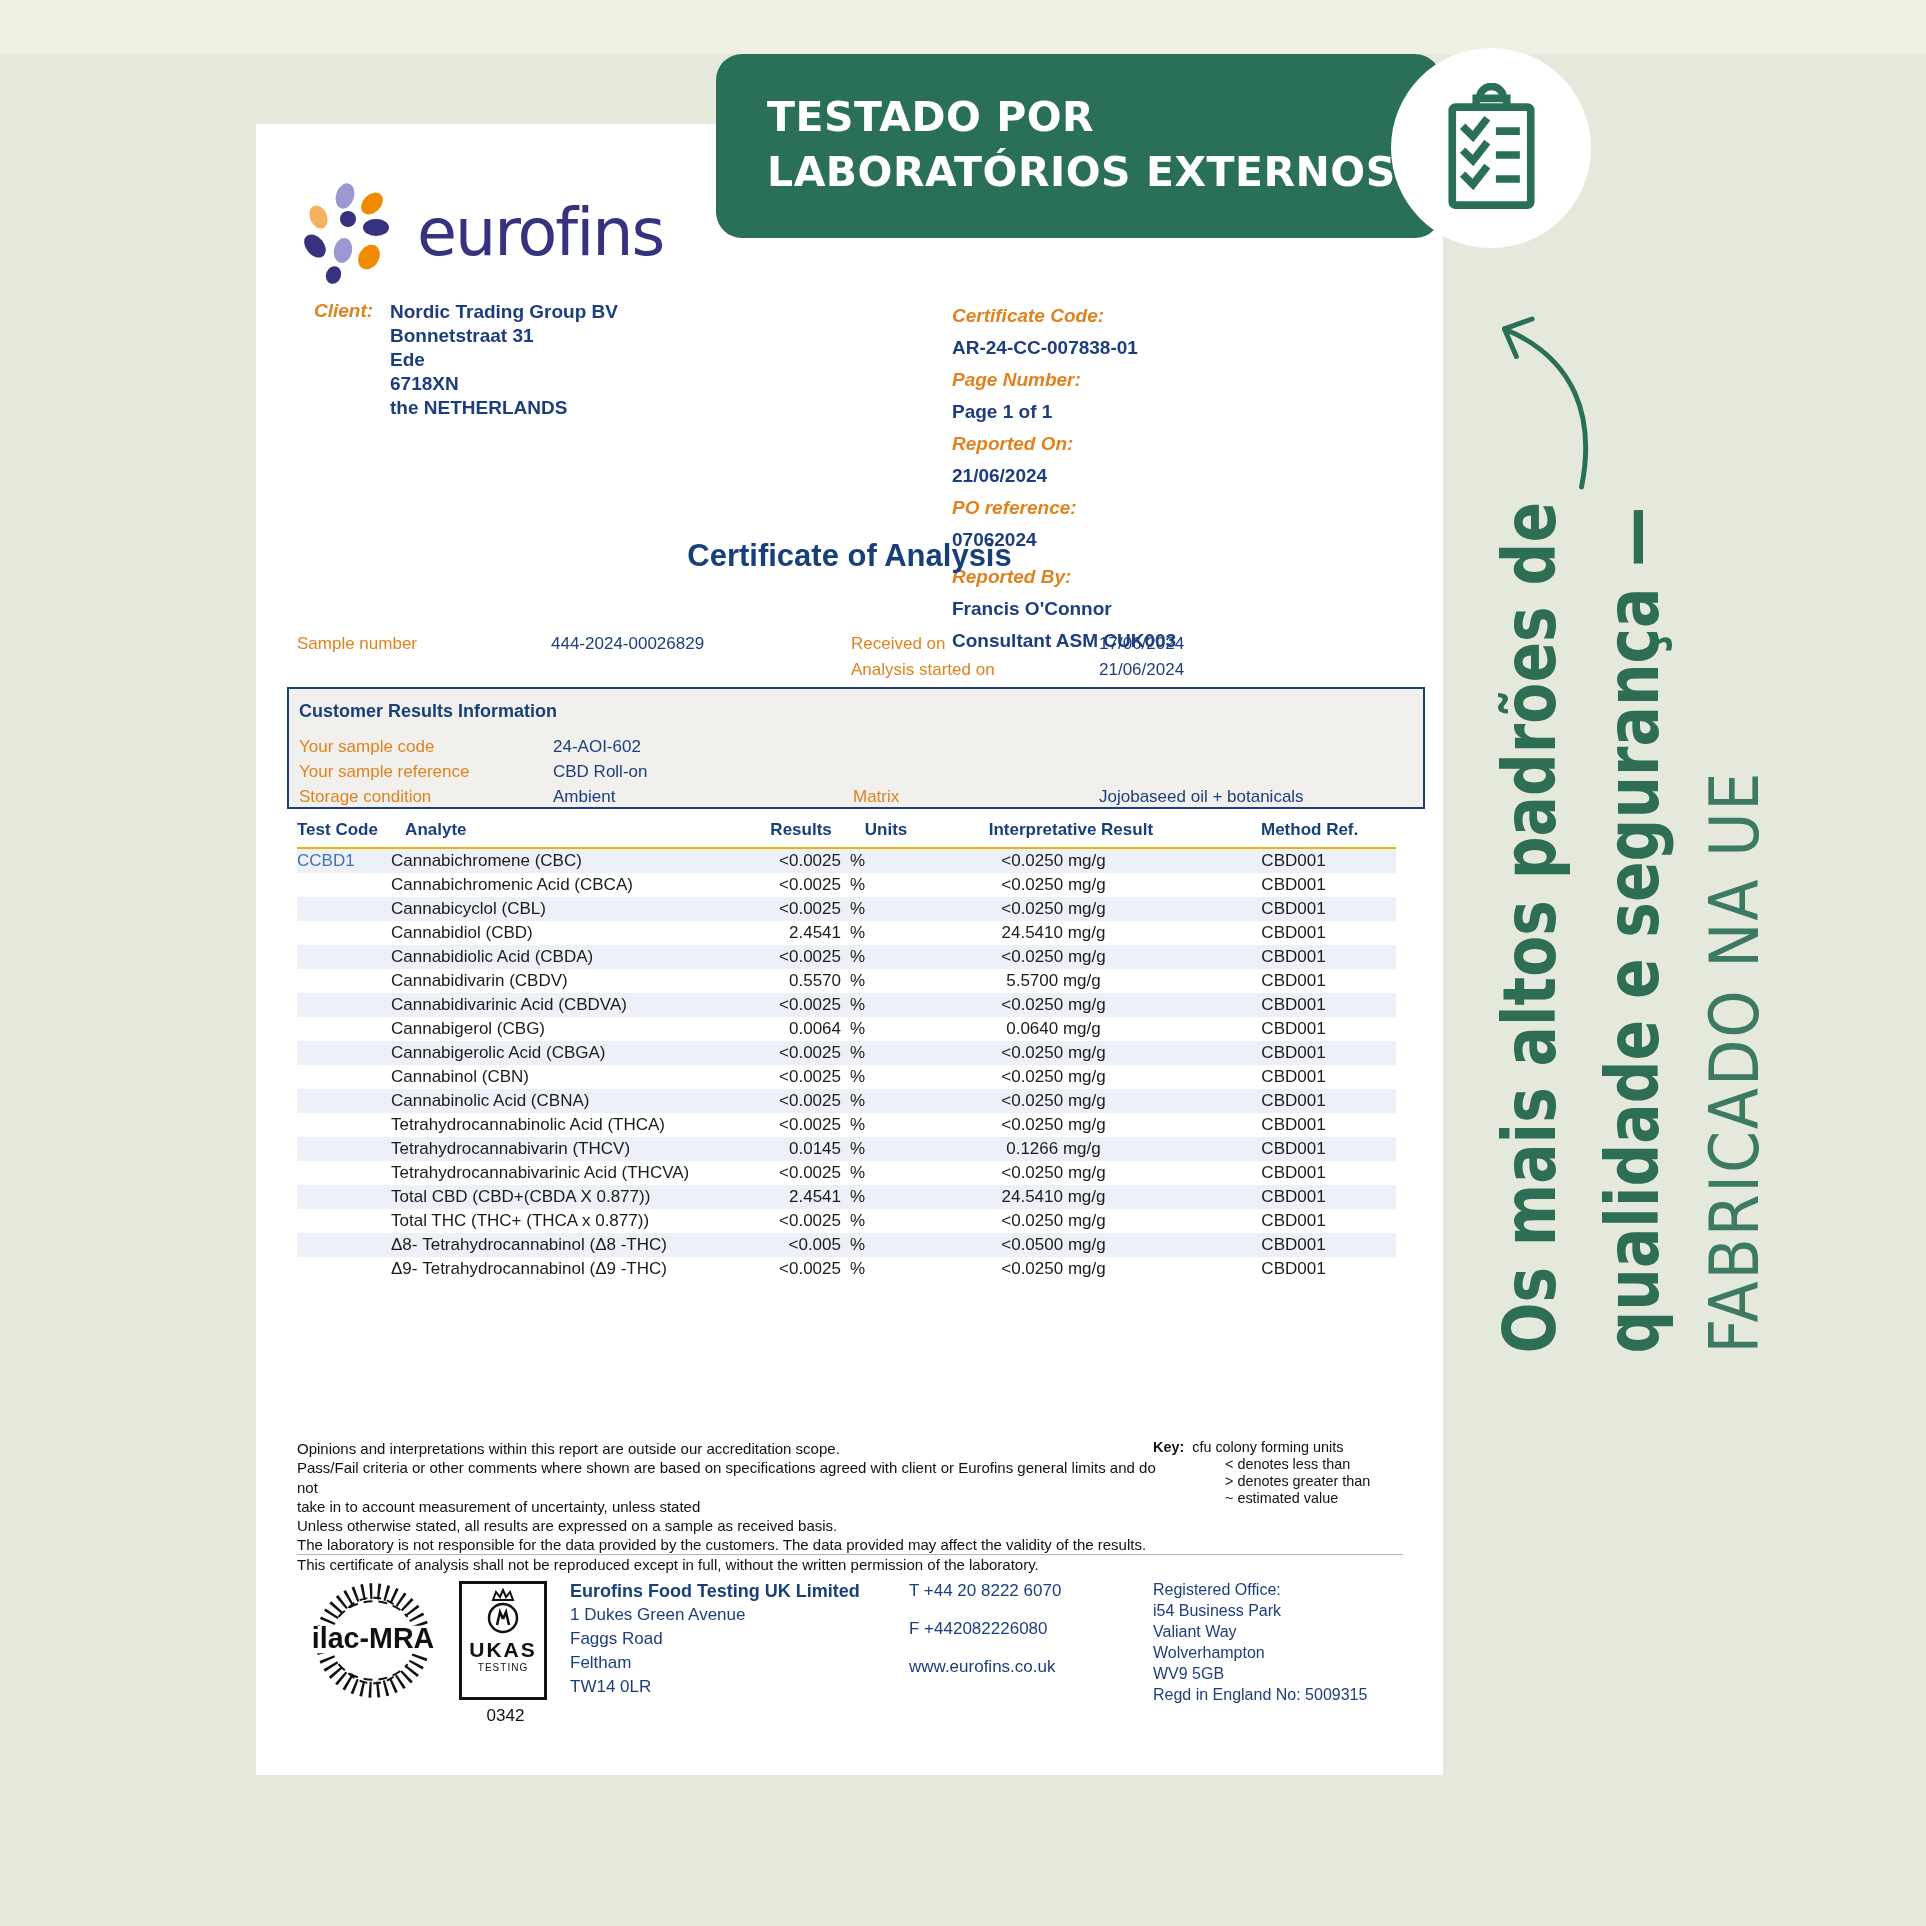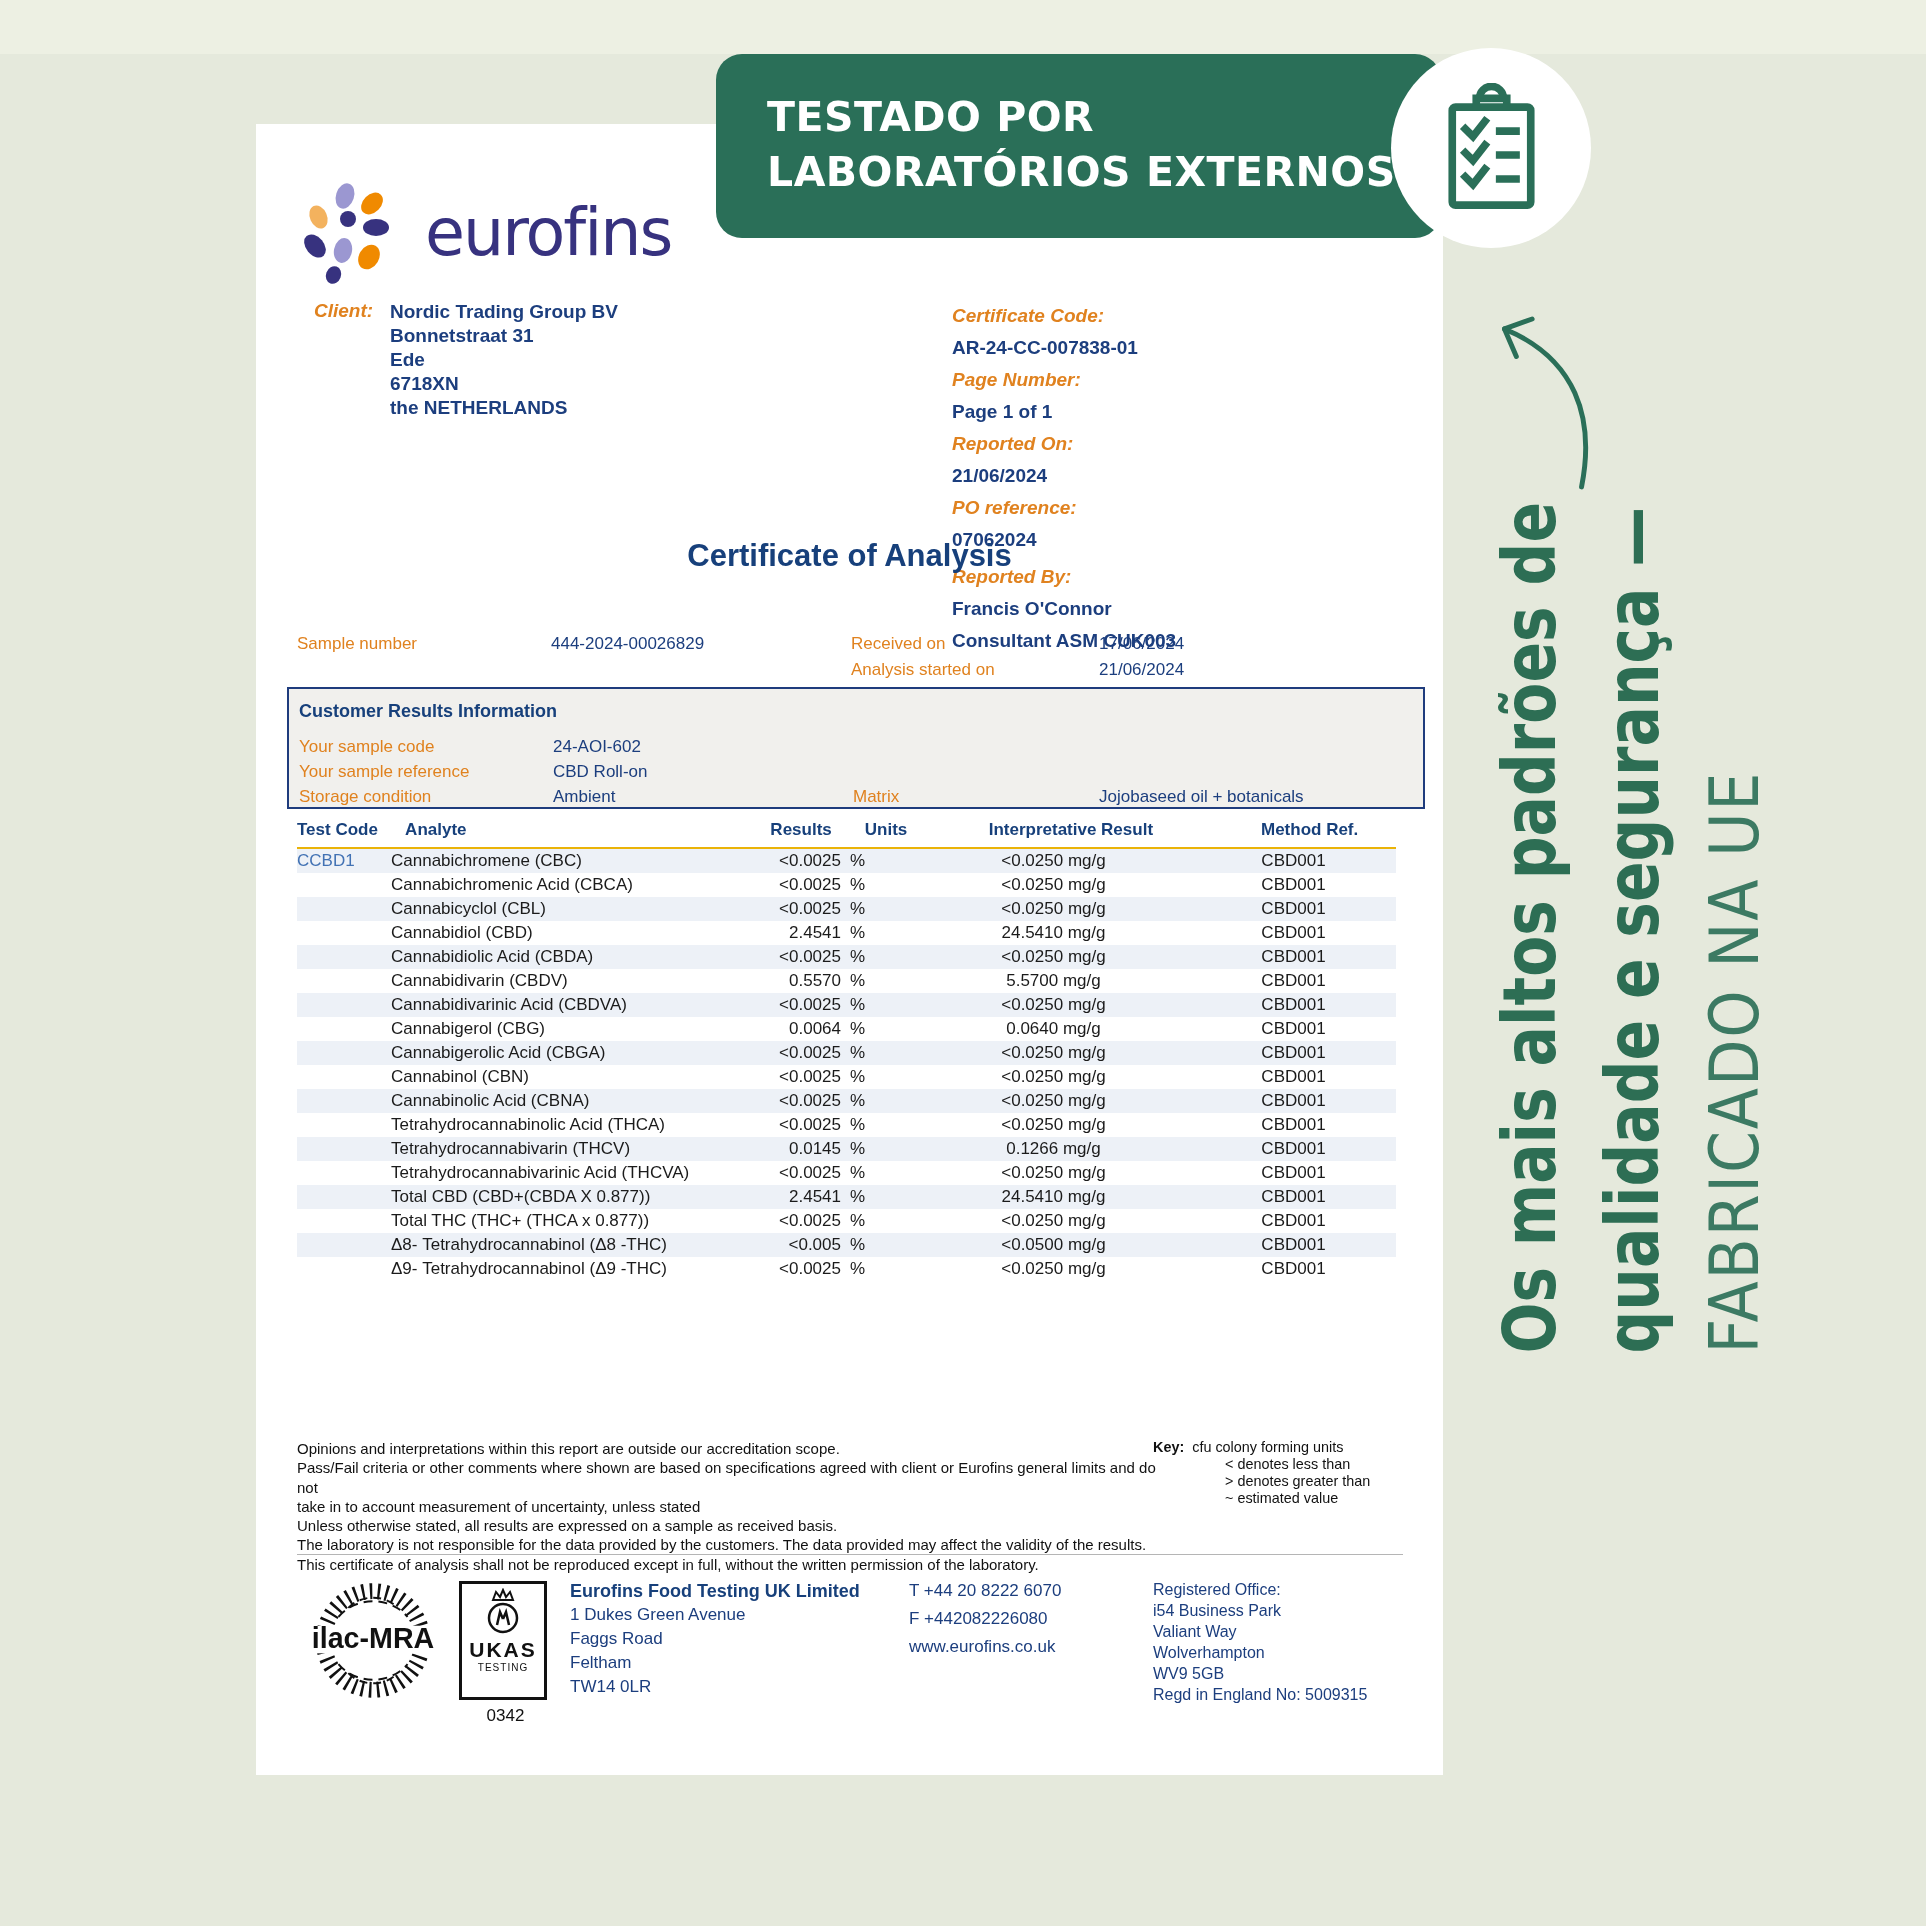--- a/index.html
+++ b/index.html
@@ -8,21 +8,21 @@
 
   .top-strip { position:absolute; left:0; top:0; width:1927px; height:54px; background:#edf0e3; }
 
   
   .doc { position:absolute; left:256px; top:124px; width:1187px; height:1651px; background:#ffffff; }
 
   
   .logo { position:absolute; left:50px; top:59px; display:flex; align-items:center; }
   .logo-dots { position:relative; width:99px; height:103px; }
   .dot { position:absolute; border-radius:50% 50% 50% 50%; }
-  .logo-word { font-family:"DejaVu Sans", sans-serif; font-size:65px; color:#37327f; letter-spacing:-2px; margin-left:20px; margin-top:-4px; }
+  .logo-word { font-family:"DejaVu Sans", sans-serif; font-size:65px; color:#37327f; letter-spacing:-2px; margin-left:12px; margin-top:-4px; }
 
   
   .client { position:absolute; left:58px; top:176px; display:flex; font-size:19px; }
   .client-label { color:#e0821f; font-weight:bold; font-style:italic; width:76px; }
   .client-lines > div { color:#1c3e7e; font-weight:bold; line-height:24px; }
 
   
   .meta { position:absolute; left:696px; top:176px; font-size:19px; }
   .meta .meta-row { display:flex; line-height:32px;flex-direction:column; }
   .meta .meta-row:nth-child(5) { margin-top:5px; }
@@ -75,21 +75,21 @@
   .ukas { position:absolute; left:203px; top:1457px; width:88px; height:119px; border:3px solid #111;
           display:flex; flex-direction:column; align-items:center; padding-top:4px; }
   .ukas-word { font-weight:bold; font-size:21px; letter-spacing:2px; color:#111; margin-top:2px; }
   .ukas-sub { font-size:10px; letter-spacing:1px; color:#111; }
   .ukas-num { position:absolute; left:203px; top:1582px; width:93px; text-align:center; font-size:17px; color:#111; }
   .addr { position:absolute; left:314px; top:1455px; font-size:17px; color:#1c3e7e; }
   .addr-company { font-weight:bold; font-size:18px; color:#17407b; line-height:24px; }
   .addr-lines > div { line-height:24px; }
   .contact { position:absolute; left:653px; top:1455px; font-size:17px; color:#1c3e7e; }
   .contact .c-line { line-height:24px; }
-  .contact .gap { margin-top:4px; }
+  .contact .gap { margin-top:14px; }
   .regd { position:absolute; left:897px; top:1455px; font-size:16px; color:#1c3e7e; }
   .regd > div { line-height:21px; }
 
   
   .banner { position:absolute; left:716px; top:54px; width:725px; height:184px; background:#2a6f58;
             border-radius:26px; z-index:3; padding:36px 0 0 51px; }
   .banner div { color:#ffffff; font-family:"DejaVu Sans", sans-serif; font-weight:bold;
                 font-size:41px; line-height:55px; letter-spacing:0.5px; }
 
   

